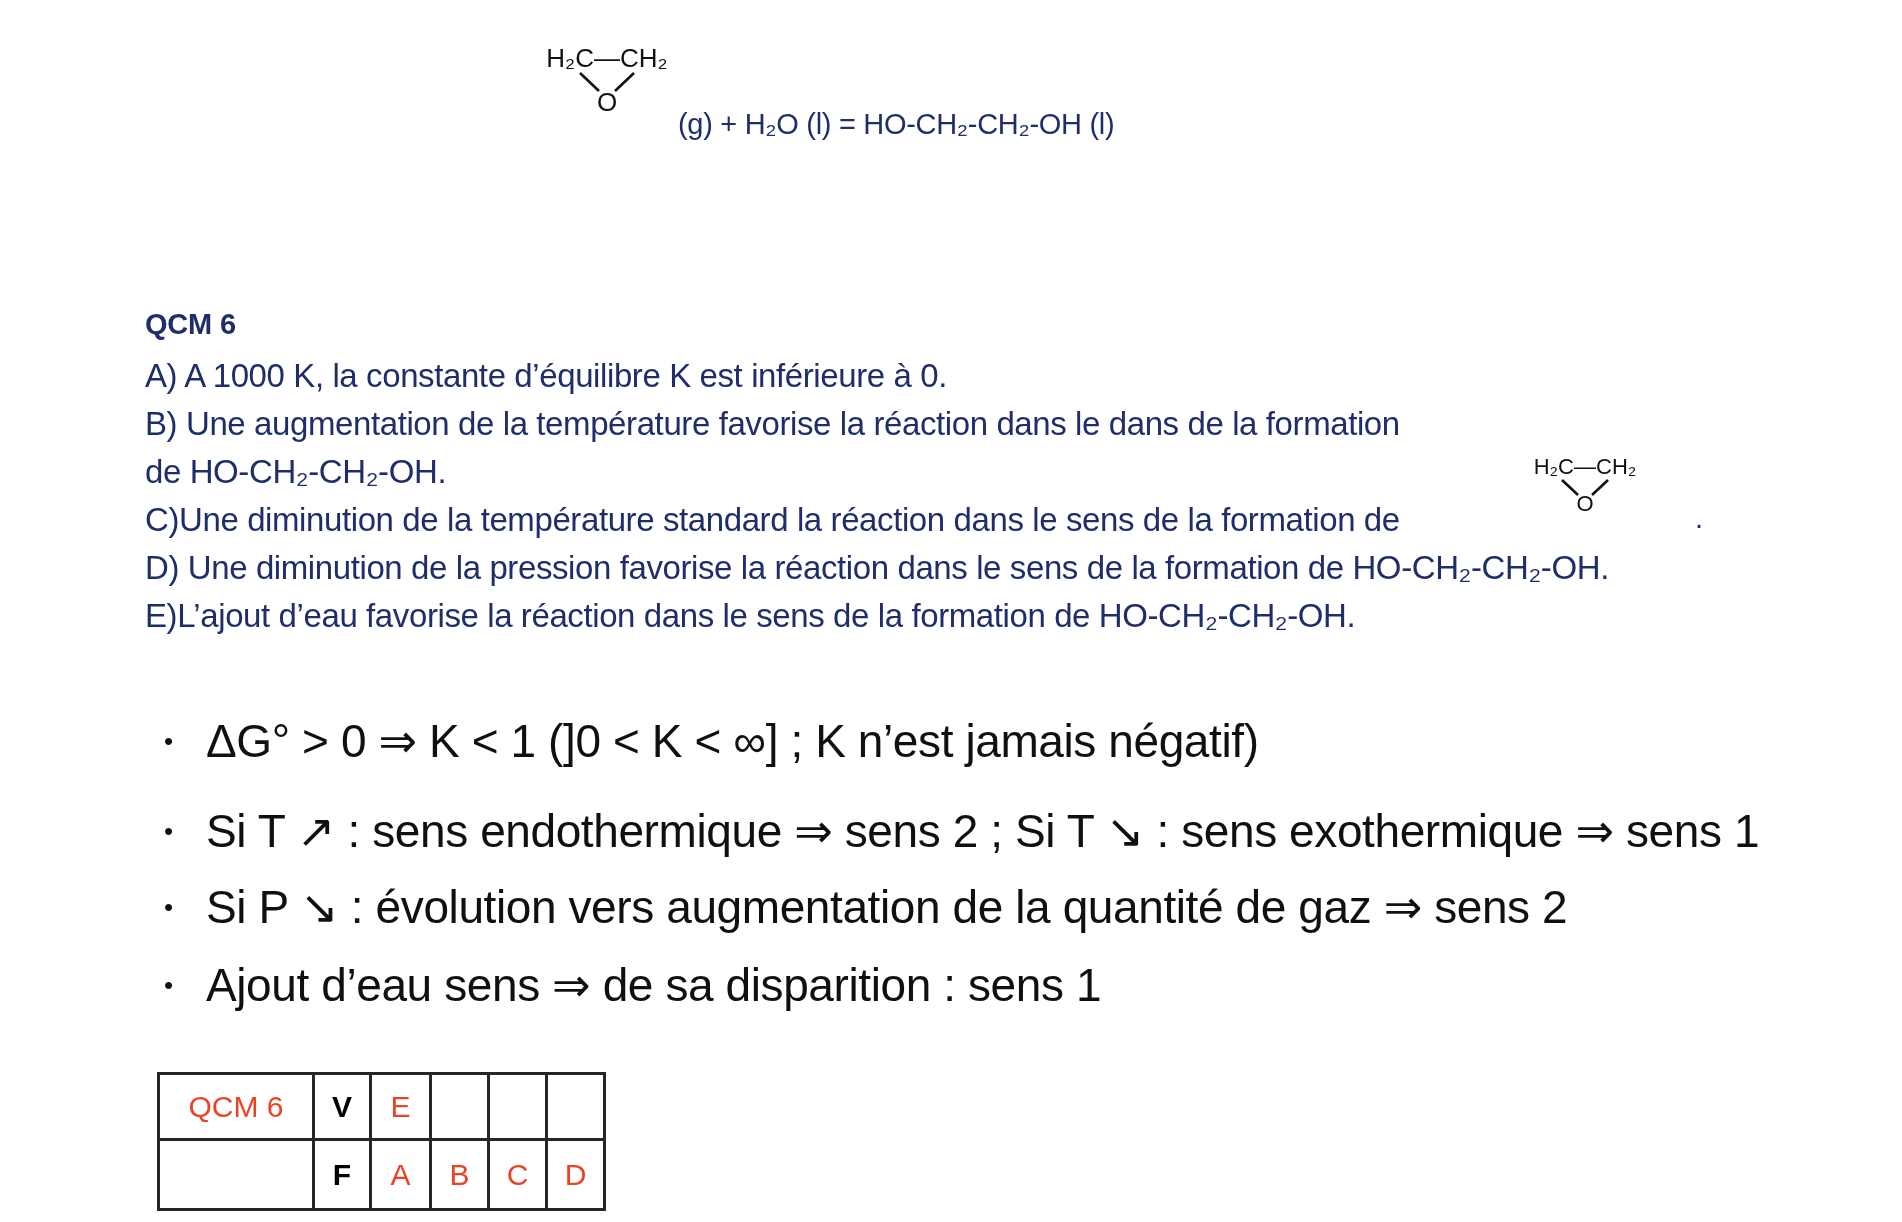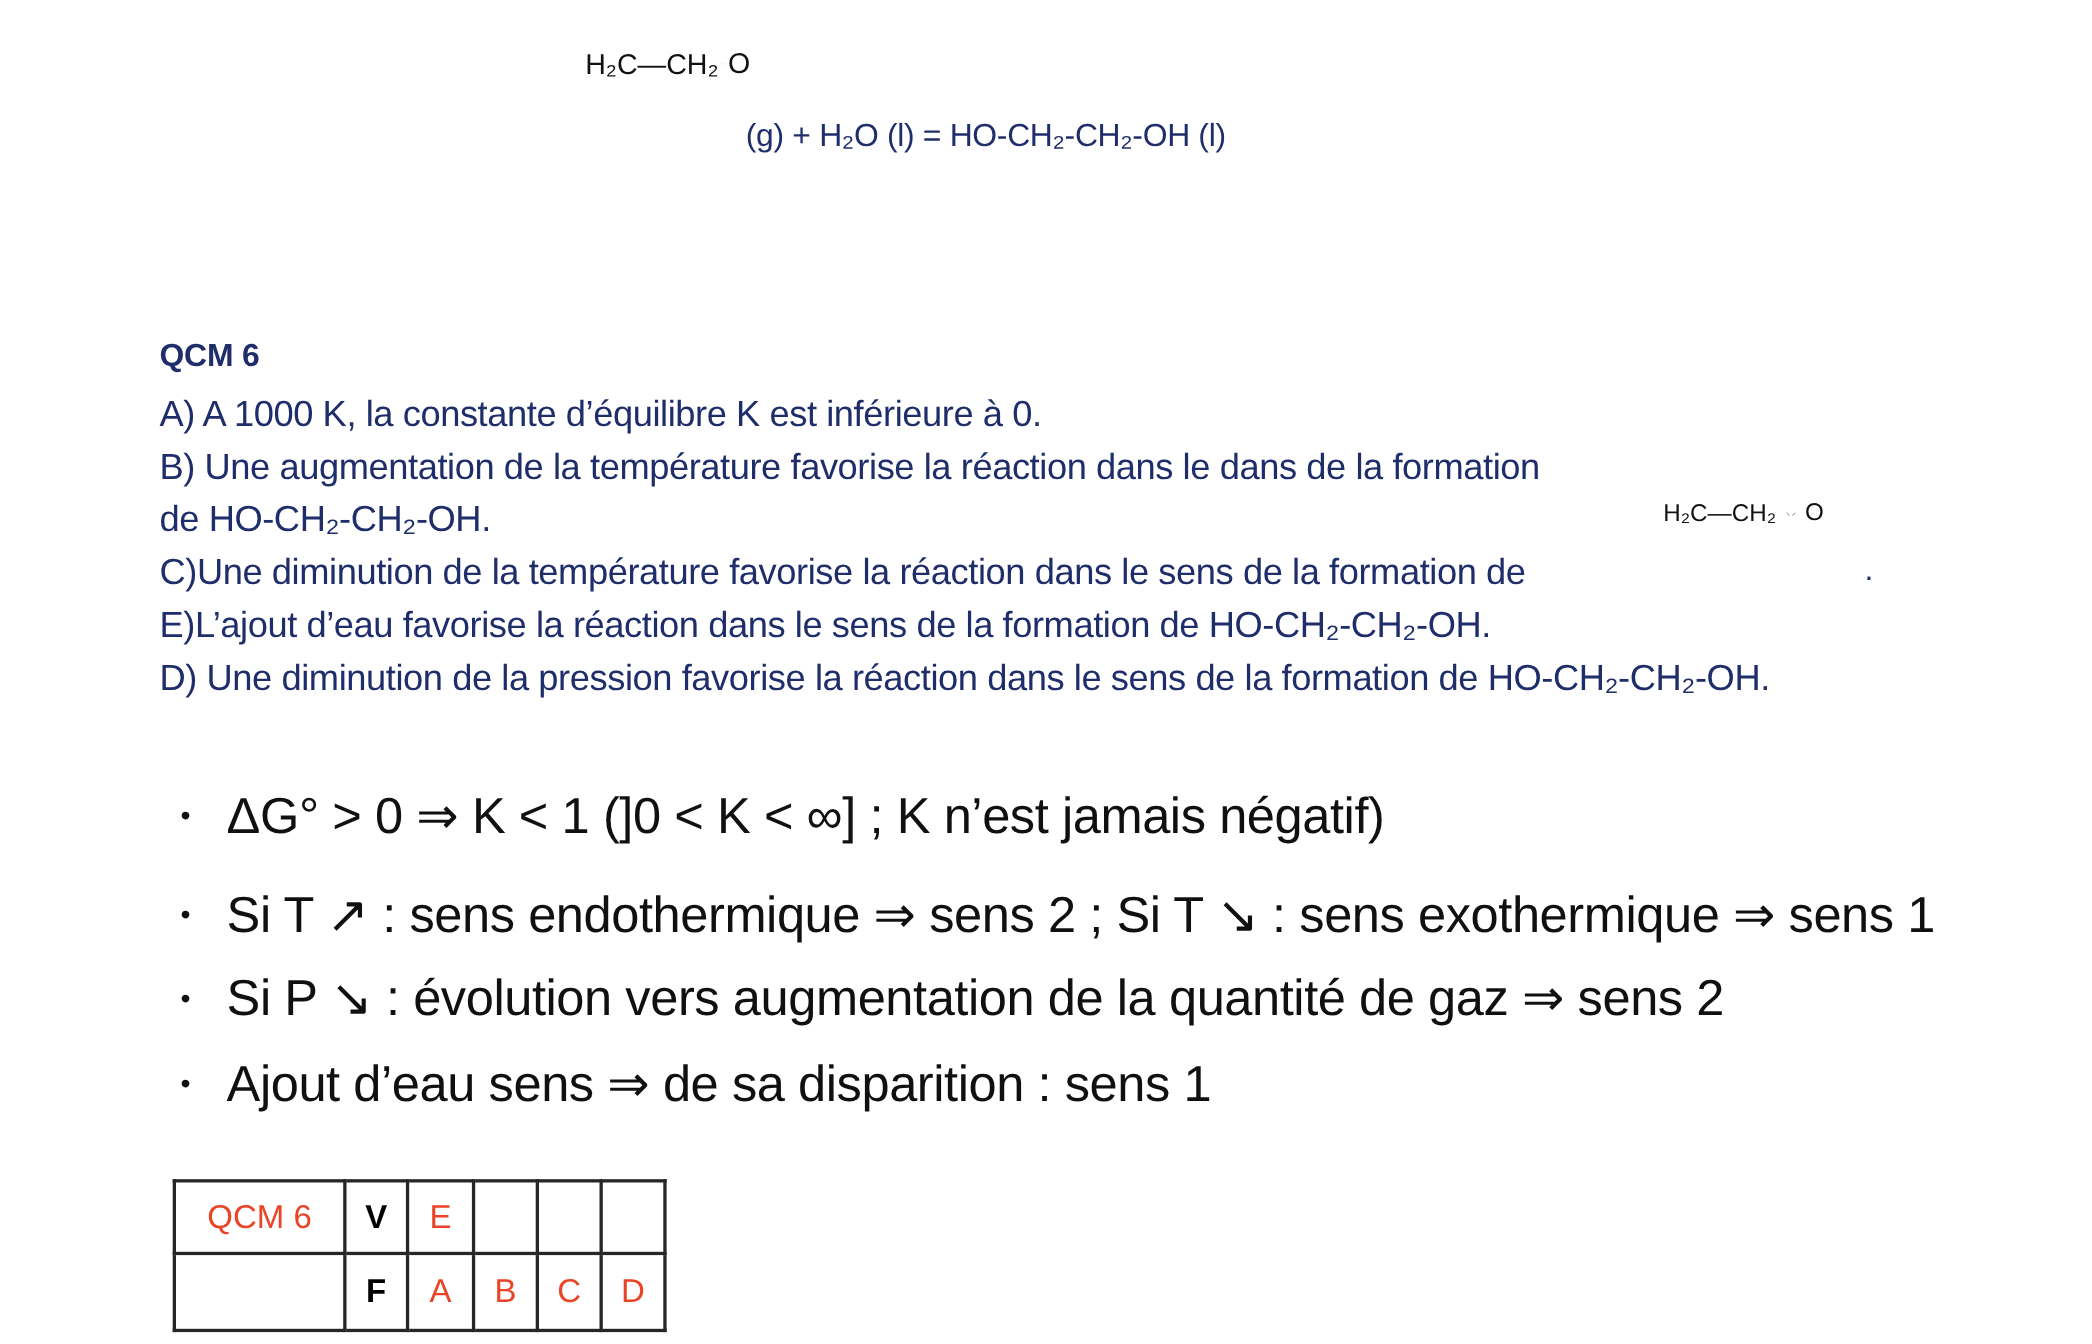--- a/index.html
+++ b/index.html
@@ -14,21 +14,21 @@
     width:1902px;height:1222px;
     background:#ffffff;
     font-family:"Liberation Sans","DejaVu Sans",sans-serif;
     overflow:hidden;
   }
   .abs{position:absolute;}
   .navy{color:var(--navy);}
   .bodyline{font-size:29px;letter-spacing:-0.3px;white-space:nowrap;line-height:40px;}
 
   
-  .epoxide{display:flex;flex-direction:row;align-items:center;color:#111;}
+  .epoxide{display:flex;flex-direction:column;align-items:center;color:#111;}
   .epoxide .ep-top{white-space:nowrap;}
   .epoxide svg{display:block;}
   .epoxide .ep-o{margin-top:-3px;}
   .ep-large .ep-top{font-size:26px;line-height:28px;}
   .ep-large .ep-o{font-size:26px;line-height:26px;}
   .ep-small .ep-top{font-size:22px;line-height:24px;}
   .ep-small .ep-o{font-size:22px;line-height:22px;}
   .ep-bond{stroke:#111;stroke-width:2.6;}
 
   
@@ -71,23 +71,23 @@
 
   <div class="abs navy bodyline" style="left:678px;top:80px;margin-top:24px;">(g) + H₂O (l) = HO-CH₂-CH₂-OH (l)</div>
 
 
   <div class="abs navy qcm-title" style="left:145px;top:308px;">QCM 6</div>
 
   <div class="abs navy" style="left:145px;top:352px;">
     <div class="option">A) A 1000 K, la constante d’équilibre K est inférieure à 0.</div>
     <div class="option">B) Une augmentation de la température favorise la réaction dans le dans de la formation</div>
     <div class="option">de HO-CH₂-CH₂-OH.</div>
-    <div class="option">C)Une diminution de la température favorise la réaction dans le sens de la formation de</div>
+    <div class="option">C)Une diminution de la température standard la réaction dans le sens de la formation de</div>
+    <div class="option">D) Une diminution de la pression favorise la réaction dans le sens de la formation de HO-CH₂-CH₂-OH.</div>
     <div class="option">E)L’ajout d’eau favorise la réaction dans le sens de la formation de HO-CH₂-CH₂-OH.</div>
-    <div class="option">D) Une diminution de la pression favorise la réaction dans le sens de la formation de HO-CH₂-CH₂-OH.</div>
   </div>
 
   <div class="abs epoxide ep-small" style="left:1512px;top:455px;width:146px;">
     <span class="ep-top">H₂C—CH₂</span>
     <svg width="146" height="17" viewBox="0 0 146 17">
       <line class="ep-bond" x1="50" y1="1" x2="66" y2="16"></line>
       <line class="ep-bond" x1="96" y1="1" x2="80" y2="16"></line>
     </svg>
     <span class="ep-o">O</span>
   </div>

